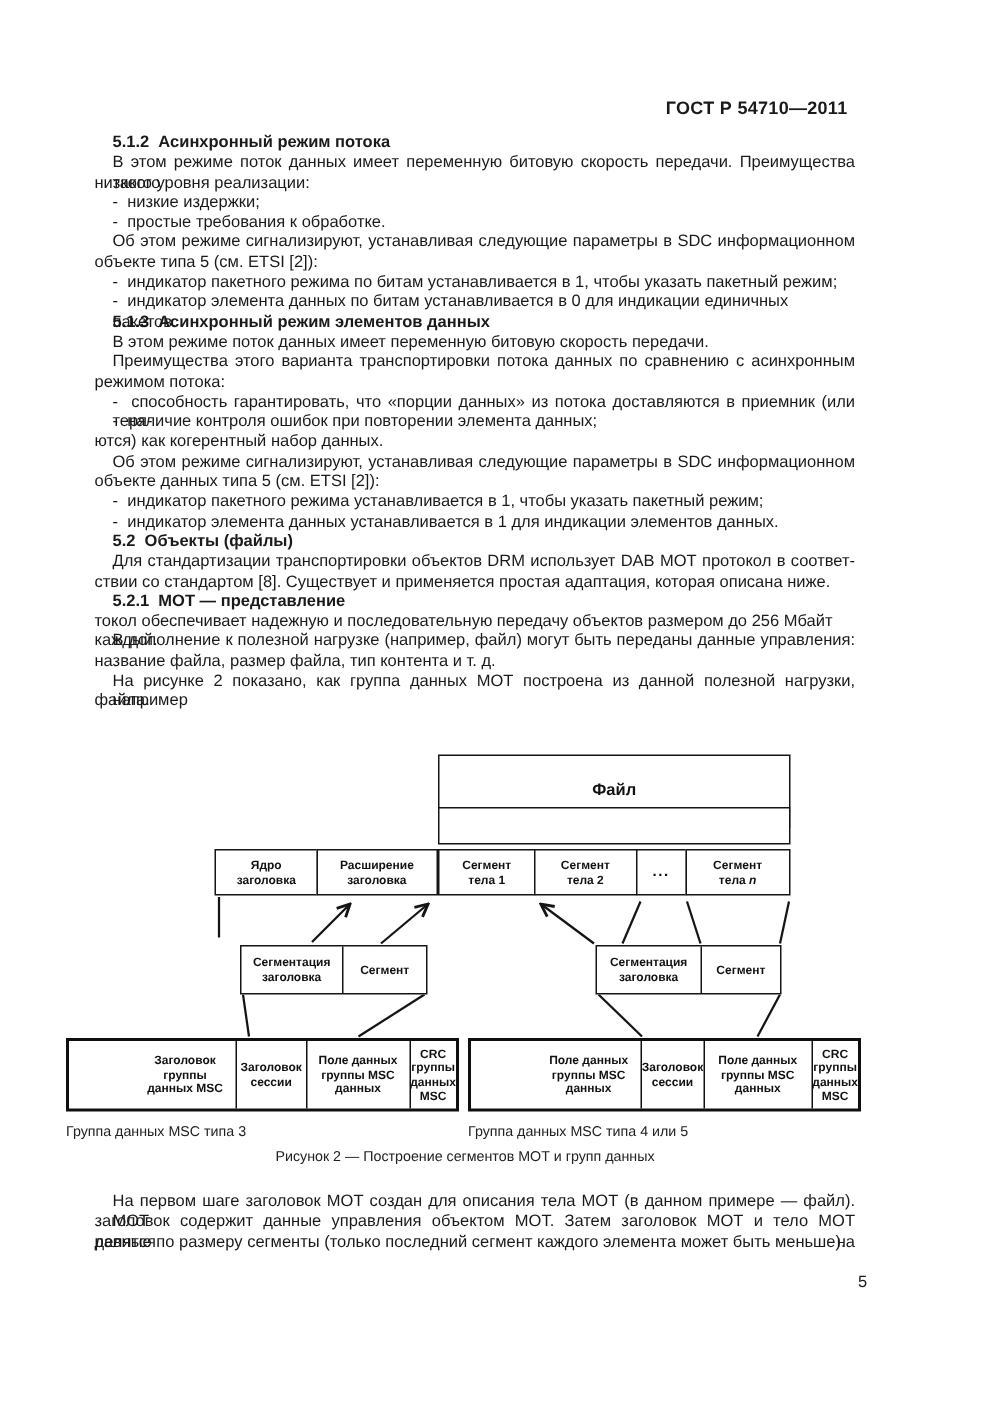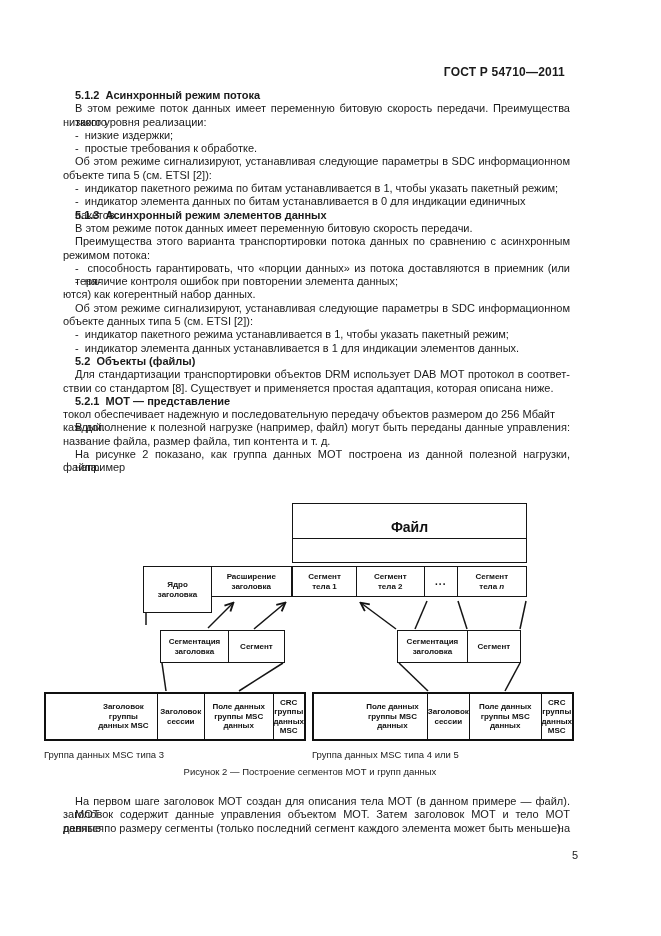--- a/index.html
+++ b/index.html
@@ -83,26 +83,26 @@
       <line x1="427" y1="601" x2="415" y2="629"></line>
       <line x1="458" y1="601" x2="467" y2="629"></line>
       <line x1="526" y1="601" x2="520" y2="629"></line>
       <line x1="162" y1="663" x2="166" y2="691"></line>
       <line x1="283" y1="663" x2="239" y2="691"></line>
       <line x1="399" y1="663" x2="428" y2="691"></line>
       <line x1="520" y1="663" x2="505" y2="691"></line>
     </g>
   </svg>
 
-  <div class="bx" style="left:292px;top:503px;width:235px;height:49px;font-size:14px;text-align:center;">
+  <div class="bx" style="left:292px;top:503px;width:235px;height:49px;font-size:11px;text-align:center;">
     <span>Файл</span>
   </div>
   <div class="bx" style="left:292px;top:538px;width:235px;height:25px;"></div>
 
-  <div class="bx" style="left:143px;top:566px;width:69px;height:47px;">Ядро
+  <div class="bx" style="left:143px;top:566px;width:69px;height:31px;">Ядро
 заголовка</div>
   <div class="bx" style="left:210.5px;top:566px;width:81.5px;height:31px;">Расширение
 заголовка</div>
   <div class="bx" style="left:292px;top:566px;width:65px;height:31px;">Сегмент
 тела 1</div>
   <div class="bx" style="left:355.5px;top:566px;width:69.5px;height:31px;">Сегмент
 тела 2</div>
   <div class="bx" style="left:423.5px;top:566px;width:34.5px;height:31px;font-size:10px;letter-spacing:1px;">...</div>
   <div class="bx" style="left:456.5px;top:566px;width:70.5px;height:31px;">
     <span><span>Сегмент

